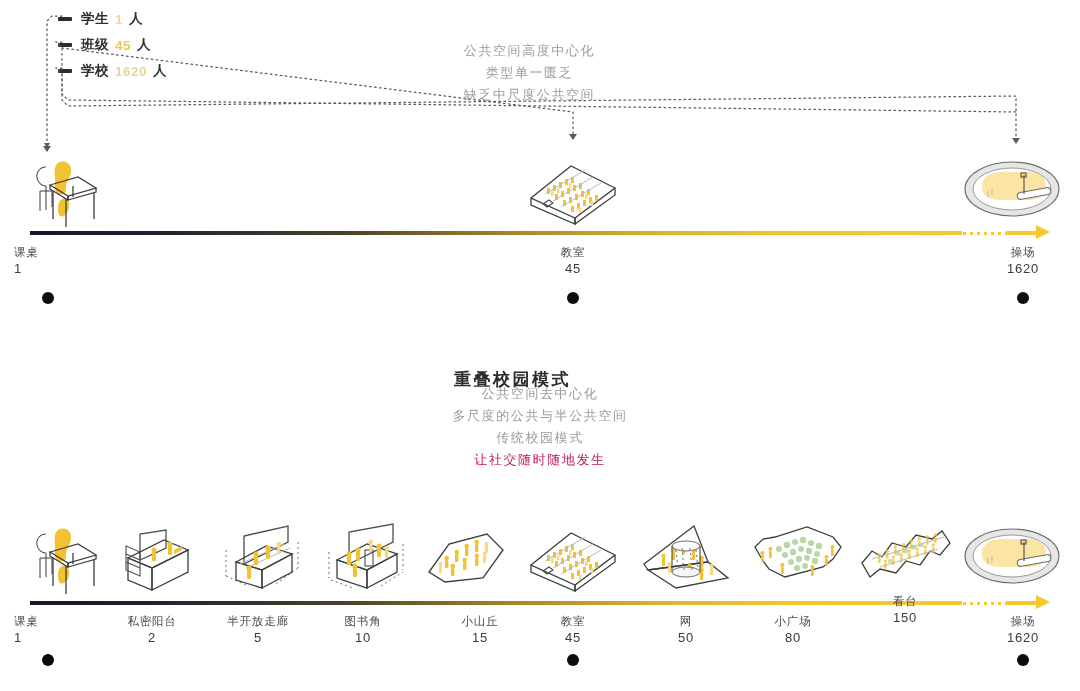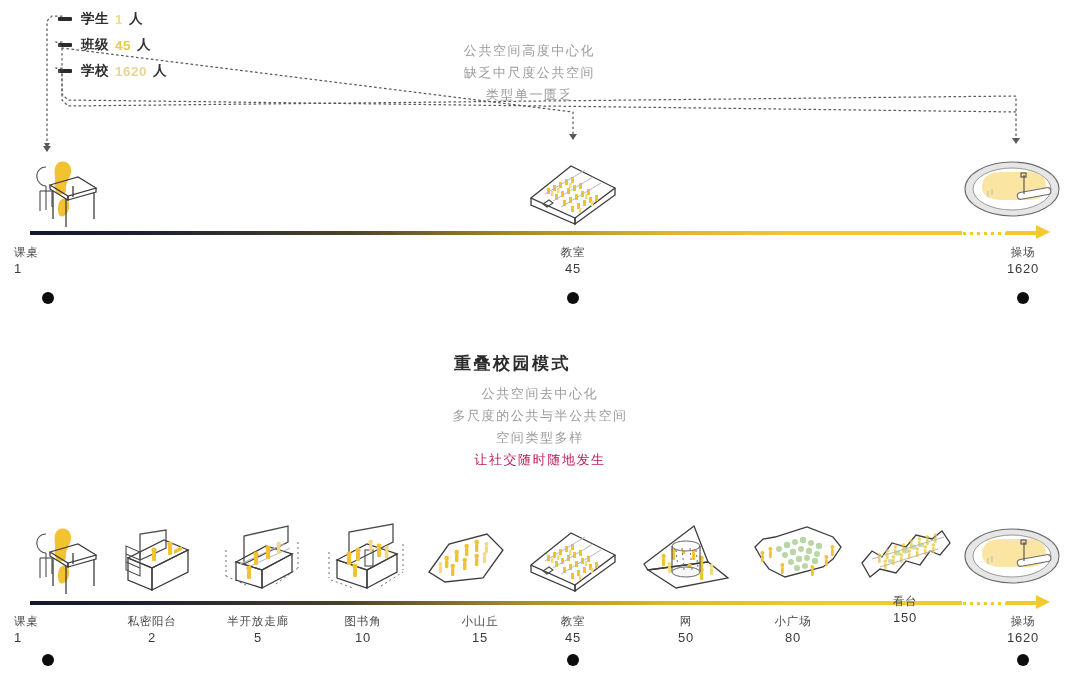--- a/index.html
+++ b/index.html
@@ -104,22 +104,22 @@
     <path class="conn" d="M62,68 L56,68 L62,74 L62,100 L68,106 L1016,96 L1016,140"></path>
     <path class="conn" d="M47,148 l-3,-5 h6 z" style="stroke:none;fill:#5a5a5a"></path>
     <path d="M47,152 l-4,-6 h8 z" fill="#5a5a5a"></path>
     <path d="M573,140 l-4,-6 h8 z" fill="#5a5a5a"></path>
     <path class="conn" d="M62,48 L573,112 L573,140"></path>
     <path d="M1016,144 l-4,-6 h8 z" fill="#5a5a5a"></path>
   </svg>
 
   <div class="abs" style="left:0;top:40px;width:1059px;">
     <div class="block-sub">公共空间高度中心化</div>
+    <div class="block-sub">类型单一匮乏</div>
     <div class="block-sub">缺乏中尺度公共空间</div>
-    <div class="block-sub">类型单一匮乏</div>
   </div>
 
   <div class="icon" style="left:20px;top:155px;">
     <svg width="80" height="75" viewBox="0 0 80 75">
       <path class="fig" d="M38 8 c7 -4 14 1 13 9 c-1 7 -6 11 -5 18 c0 4 -4 5 -7 4 c-4 -2 -5 -7 -4 -12 c1 -6 -3 -14 3 -19 z"></path>
       <path class="ln" d="M26 12 c-6 0 -10 5 -9 11 c1 5 5 8 9 8"></path>
       <path class="ln" d="M26 31 l0 24"></path>
       <path class="ln" d="M20 36 l12 0"></path>
       <path class="ln" d="M20 36 l0 20 M32 36 l0 16"></path>
       <path class="fig" d="M42 44 c5 -2 8 3 7 9 c-1 6 -6 10 -9 8 c-3 -2 -3 -15 2 -17 z"></path>
@@ -199,27 +199,27 @@
   </div>
   <div class="tick" style="left:958px;top:245px;">
     <div class="t-label">操场</div>
     <div class="t-value">1620</div>
   </div>
 
   <div class="dot" style="left:42px;top:292px;"></div>
   <div class="dot" style="left:567px;top:292px;"></div>
   <div class="dot" style="left:1017px;top:292px;"></div>
 
-  <div class="abs" style="left:0;top:352px;width:1025px;">
+  <div class="abs" style="left:0;top:368px;width:1025px;">
     <div class="block-title">重叠校园模式</div>
   </div>
   <div class="abs" style="left:0;top:383px;width:1080px;">
     <div class="block-sub">公共空间去中心化</div>
     <div class="block-sub">多尺度的公共与半公共空间</div>
-    <div class="block-sub">空间类型多样</div>
+    <div class="block-sub">传统校园模式</div>
     <div class="block-sub accent">让社交随时随地发生</div>
   </div>
 
   <div class="icon" style="left:20px;top:522px;">
     <svg width="80" height="75" viewBox="0 0 80 75">
       <path class="fig" d="M38 8 c7 -4 14 1 13 9 c-1 7 -6 11 -5 18 c0 4 -4 5 -7 4 c-4 -2 -5 -7 -4 -12 c1 -6 -3 -14 3 -19 z"></path>
       <path class="ln" d="M26 12 c-6 0 -10 5 -9 11 c1 5 5 8 9 8"></path>
       <path class="ln" d="M26 31 l0 24"></path>
       <path class="ln" d="M20 36 l12 0"></path>
       <path class="ln" d="M20 36 l0 20 M32 36 l0 16"></path>

